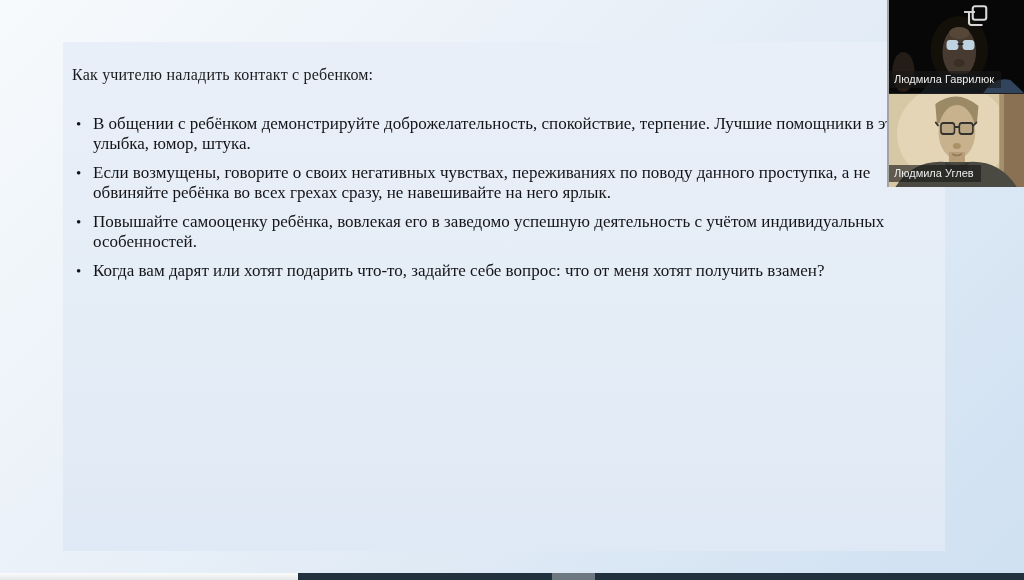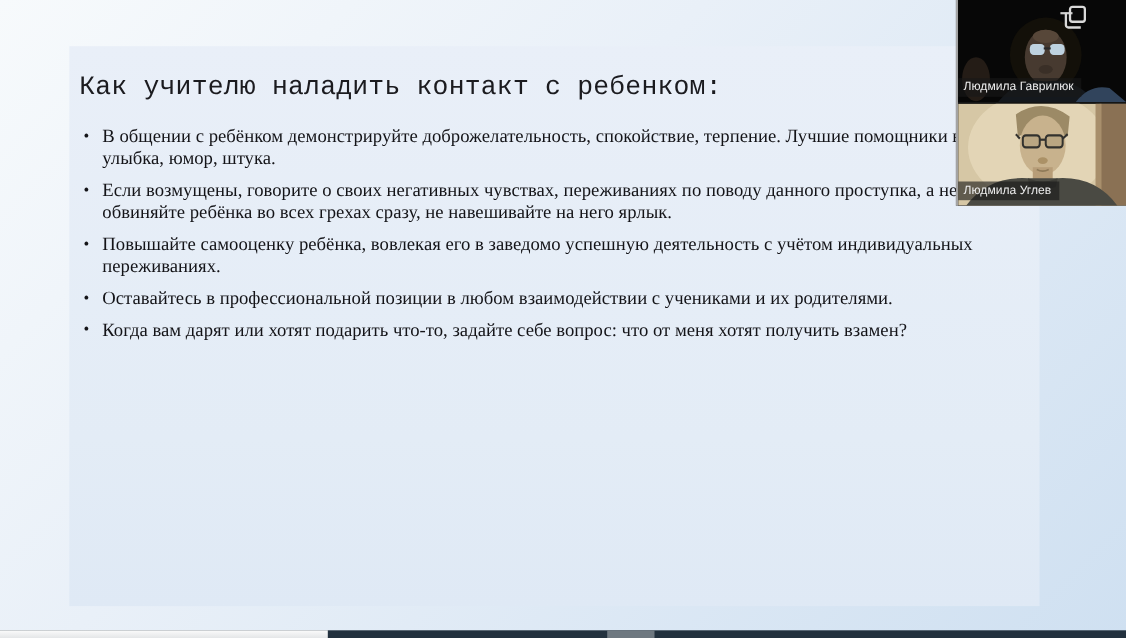--- a/index.html
+++ b/index.html
@@ -15,24 +15,23 @@
   .slide-panel {
     position: absolute;
     left: 63px; top: 42px;
     width: 882px; height: 509px;
     background: linear-gradient(180deg, #e9eff8 0%, #e3ecf6 70%, #dfe9f5 100%);
   }
   .slide-title {
     position: absolute;
     left: 9px; top: 24px;
     width: 840px;
-    font-size: 24px;
+    font-size: 16px;
     color: #1b1b1f;
     letter-spacing: .2px;
-    font-family: Liberation Mono, monospace;
   }
   .bullet-list {
     position: absolute;
     left: 0; top: 72px;
     width: 850px;
     margin: 0; padding: 0 0 0 30px;
     list-style: none;
   }
   .bullet-list li {
     position: relative;
@@ -47,21 +46,21 @@
     position: absolute;
     left: -17px; top: 0;
     font-size: 15px;
     color: #141418;
   }
 
   
   .video-panel {
     position: absolute;
     right: 0; top: 0;
-    width: 155px; height: 187px;
+    width: 137px; height: 187px;
     border-left: 2px solid rgba(250,250,250,0.65);
     box-sizing: border-box;
     background: #000;
   }
   .video-tile {
     position: relative;
     width: 100%; height: 93px;
     overflow: hidden;
   }
   .video-tile svg { display: block; width: 100%; height: 100%; }
@@ -115,22 +114,21 @@
   }
 </style>
 </head>
 <body>
 
 <div class="slide-panel">
   <div class="slide-title">Как учителю наладить контакт с ребенком:</div>
   <ul class="bullet-list">
     <li>В общении с ребёнком демонстрируйте доброжелательность, спокойствие, терпение. Лучшие помощники в этом улыбка, юмор, штука.</li>
     <li>Если возмущены, говорите о своих негативных чувствах, переживаниях по поводу данного проступка, а не обвиняйте ребёнка во всех грехах сразу, не навешивайте на него ярлык.</li>
-    <li>Повышайте самооценку ребёнка, вовлекая его в заведомо успешную деятельность с учётом индивидуальных переживаниях.</li>
-    <li>Оставайтесь в профессиональной позиции в любом взаимодействии с учениками и их родителями.</li>
+    <li>Повышайте самооценку ребёнка, вовлекая его в заведомо успешную деятельность с учётом индивидуальных особенностей.</li>
     <li>Когда вам дарят или хотят подарить что-то, задайте себе вопрос: что от меня хотят получить взамен?</li>
   </ul>
 </div>
 
 <div class="video-panel">
 
   <div class="video-tile">
     <svg viewBox="0 0 169 93" preserveAspectRatio="none">
       <rect x="0" y="0" width="169" height="93" fill="#070707"></rect>
       <ellipse cx="18" cy="72" rx="14" ry="20" fill="#241c16"></ellipse>

